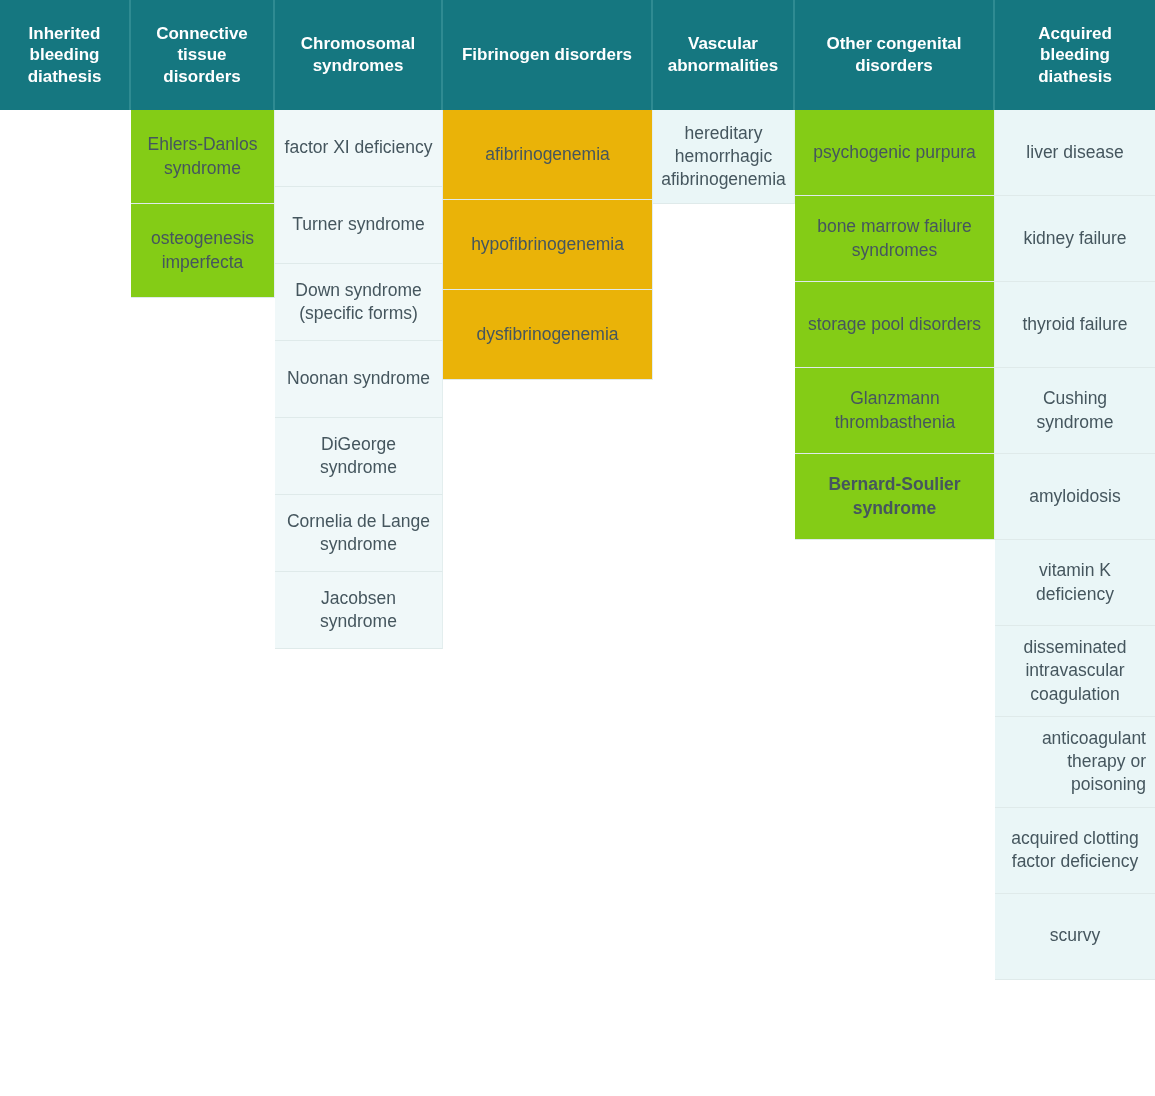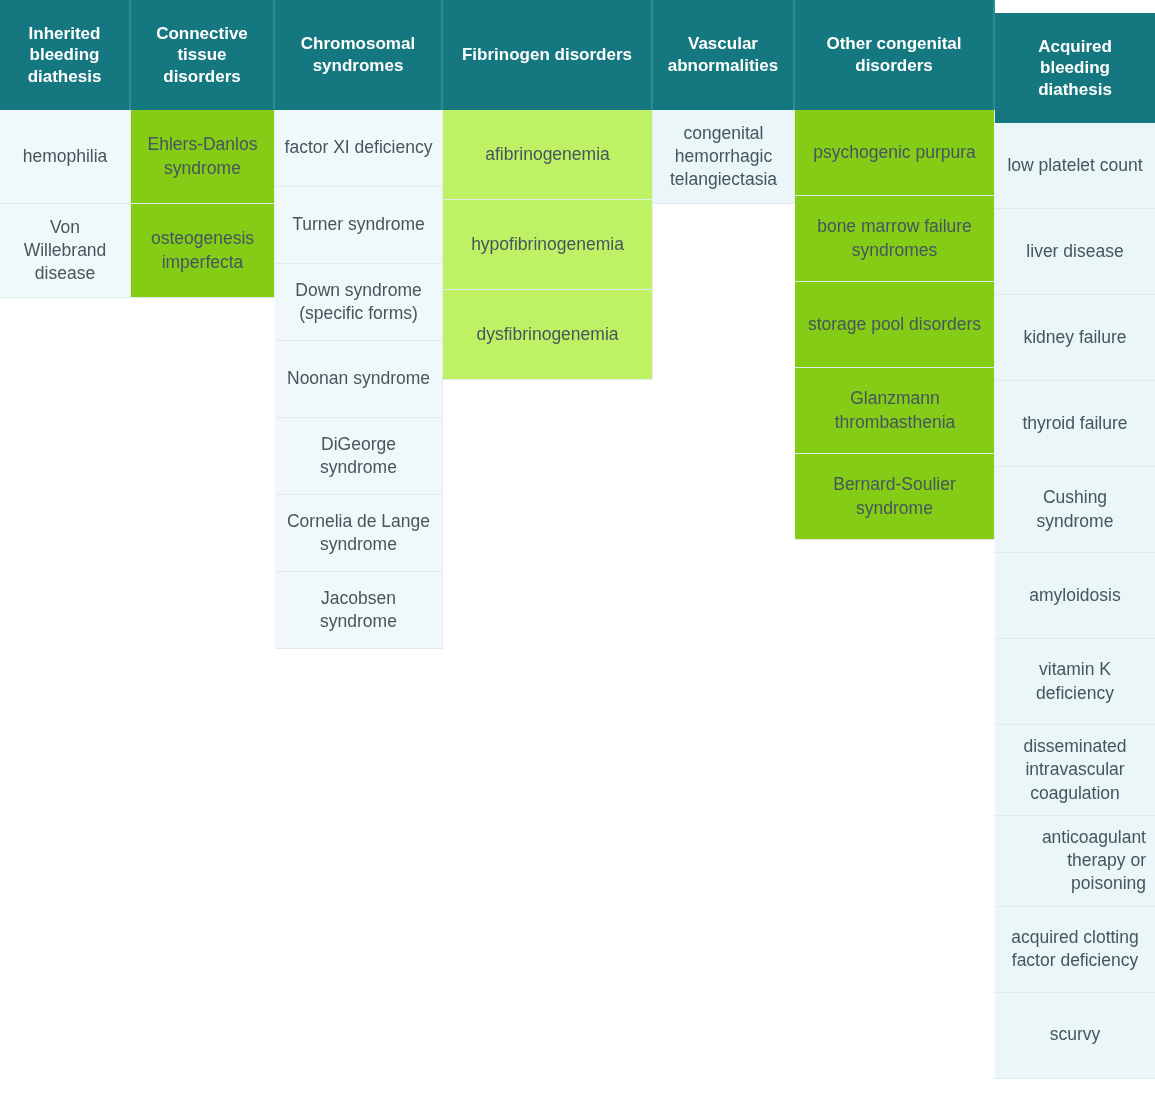--- a/index.html
+++ b/index.html
@@ -60,33 +60,29 @@
     padding: 10px 9px;
     border-bottom: 1px solid #dfeaea;
     border-right: 1px solid #e3eeee;
   }
   .col:last-child .cell { border-right: none; }
   .cell:last-child { border-bottom: 1px solid #dfeaea; }
 
   
   .tint-a .cell { background: #f0f8f9; }
   .tint-b .cell { background: #84cc16; }
-  .tint-c .cell { background: #bef264; }
+  .tint-c .cell { background: #eab308; }
   .tint-d .cell { background: #eaf6f7; }
 </style>
 </head>
 <body>
 
 <div id="table-root">
     <div class="col tint-a" style="left: 0px; width: 131px;">
       <div class="hdr">Inherited bleeding diathesis</div>
-      <div class="cells">
-        <div class="cell" style="min-height: 94px;">hemophilia</div>
-        <div class="cell" style="min-height: 94px;">Von Willebrand disease</div>
-      </div>
     </div>
     <div class="col tint-b" style="left: 131px; width: 144px;">
       <div class="hdr">Connective tissue disorders</div>
       <div class="cells">
         <div class="cell" style="min-height: 94px;">Ehlers-Danlos syndrome</div>
         <div class="cell" style="min-height: 94px;">osteogenesis imperfecta</div>
       </div>
     </div>
     <div class="col tint-a" style="left: 275px; width: 168px;">
       <div class="hdr">Chromosomal syndromes</div>
@@ -104,37 +100,36 @@
       <div class="hdr">Fibrinogen disorders</div>
       <div class="cells">
         <div class="cell" style="min-height: 90px;">afibrinogenemia</div>
         <div class="cell" style="min-height: 90px;">hypofibrinogenemia</div>
         <div class="cell" style="min-height: 90px;">dysfibrinogenemia</div>
       </div>
     </div>
     <div class="col tint-d" style="left: 653px; width: 142px;">
       <div class="hdr">Vascular abnormalities</div>
       <div class="cells">
-        <div class="cell" style="min-height: 94px;">congenital hemorrhagic telangiectasia</div>
+        <div class="cell" style="min-height: 94px;">hereditary hemorrhagic afibrinogenemia</div>
       </div>
     </div>
     <div class="col tint-b" style="left: 795px; width: 200px;">
       <div class="hdr">Other congenital disorders</div>
       <div class="cells">
         <div class="cell" style="min-height: 86px;">psychogenic purpura</div>
         <div class="cell" style="min-height: 86px;">bone marrow failure syndromes</div>
         <div class="cell" style="min-height: 86px;">storage pool disorders</div>
         <div class="cell" style="min-height: 86px; padding-left: 10px;">Glanzmann thrombasthenia</div>
-        <div class="cell" style="min-height: 86px;">Bernard-Soulier syndrome</div>
+        <div class="cell" style="min-height: 86px; font-weight: bold;">Bernard-Soulier syndrome</div>
       </div>
     </div>
-    <div class="col tint-d" style="left: 995px; width: 160px; margin-top: 13px;">
+    <div class="col tint-d" style="left: 995px; width: 160px;">
       <div class="hdr">Acquired bleeding diathesis</div>
       <div class="cells">
-        <div class="cell" style="min-height: 86px;">low platelet count</div>
         <div class="cell" style="min-height: 86px;">liver disease</div>
         <div class="cell" style="min-height: 86px;">kidney failure</div>
         <div class="cell" style="min-height: 86px;">thyroid failure</div>
         <div class="cell" style="min-height: 86px;">Cushing syndrome</div>
         <div class="cell" style="min-height: 86px;">amyloidosis</div>
         <div class="cell" style="min-height: 86px;">vitamin K deficiency</div>
         <div class="cell" style="min-height: 86px;">disseminated intravascular coagulation</div>
         <div class="cell" style="min-height: 86px; text-align: right;">anticoagulant therapy or poisoning</div>
         <div class="cell" style="min-height: 86px;">acquired clotting factor deficiency</div>
         <div class="cell" style="min-height: 86px;">scurvy</div>

